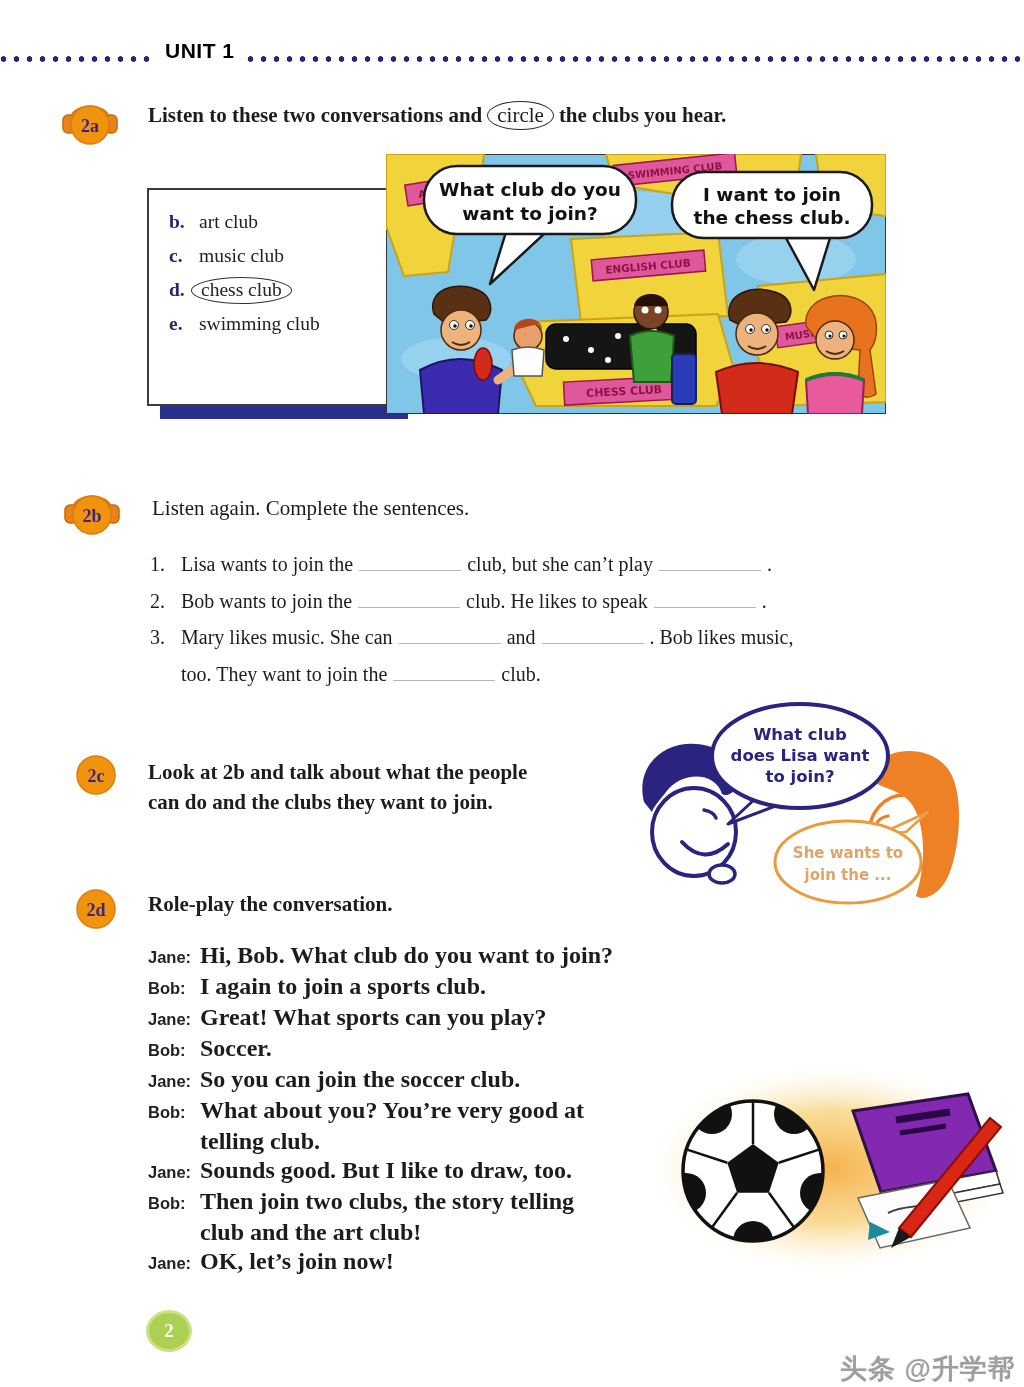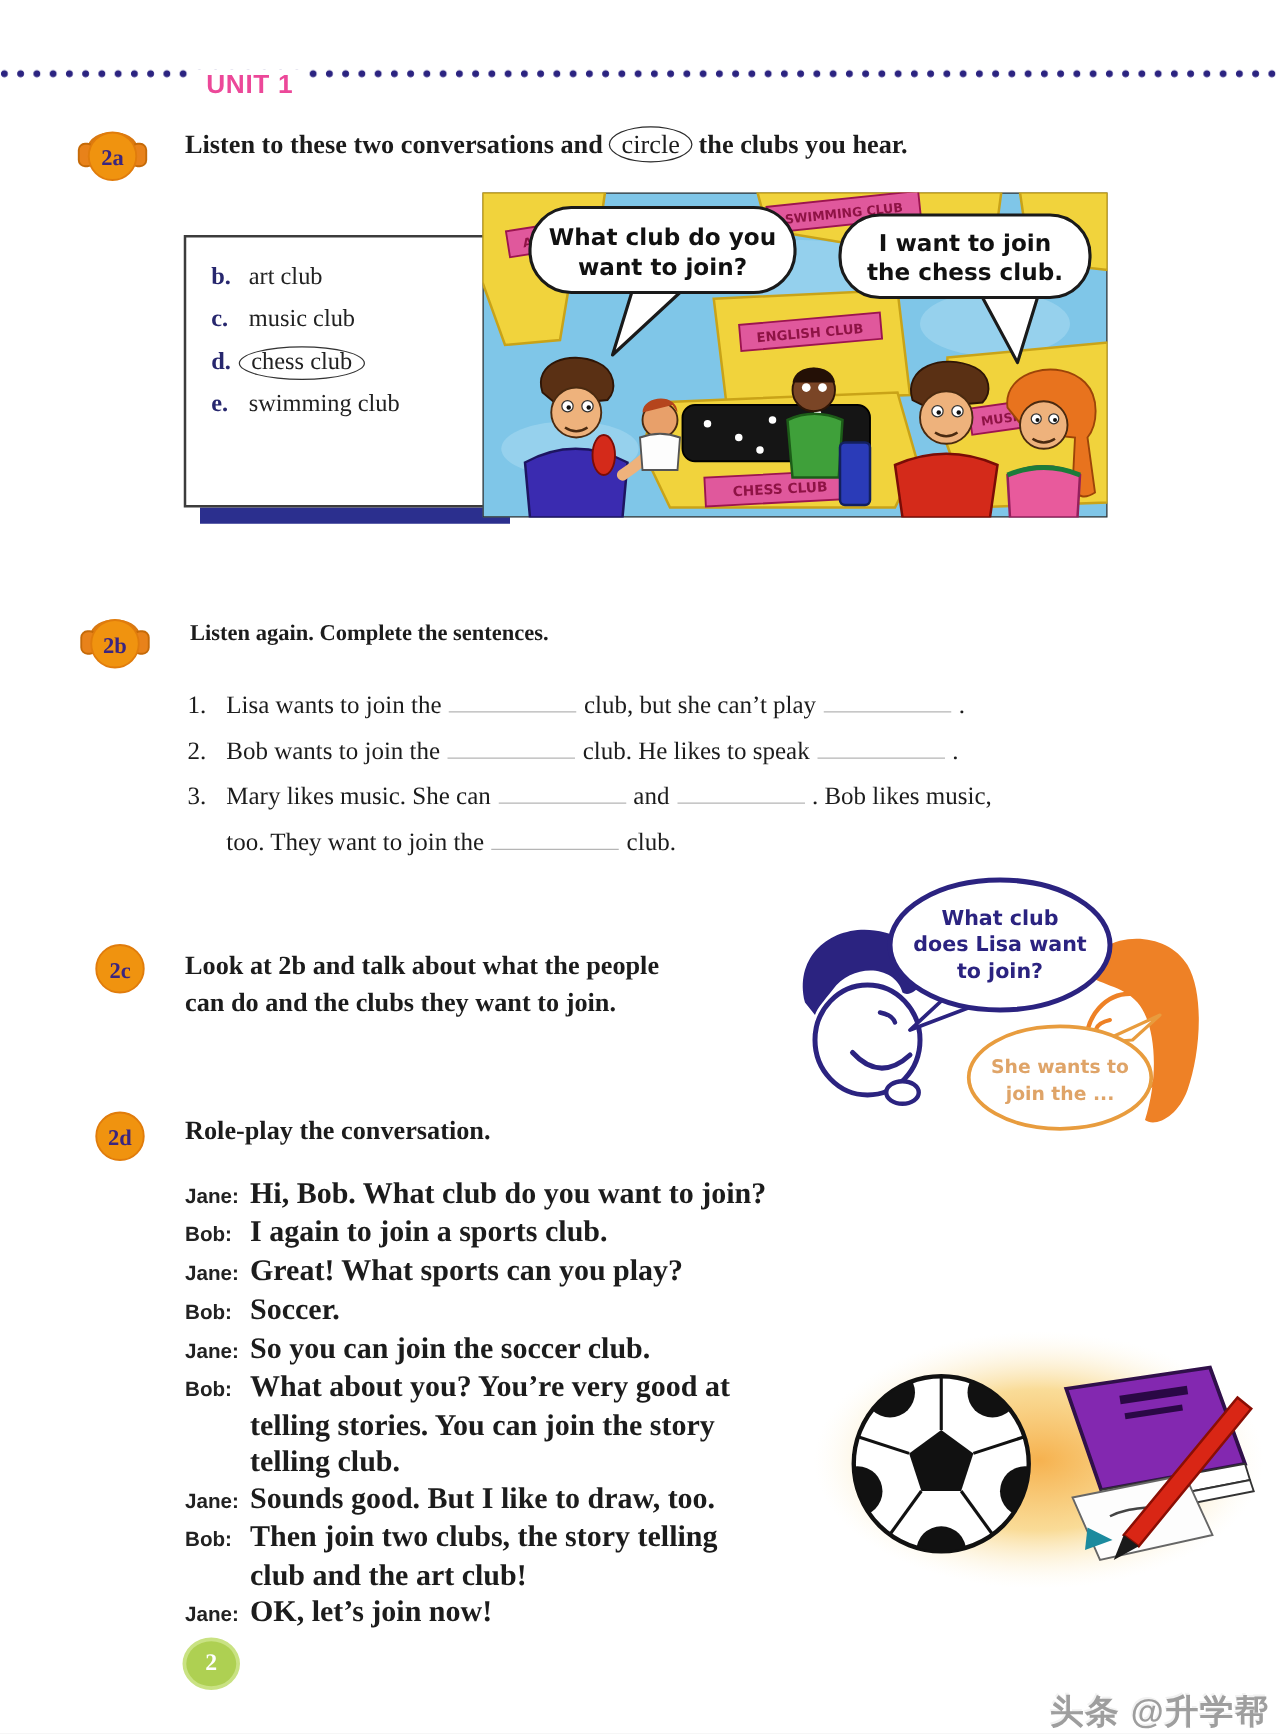--- a/index.html
+++ b/index.html
@@ -3,40 +3,40 @@
 <meta charset="utf-8">
 <style>
   html,body{margin:0;padding:0;background:#e9e9e9;}
   .page{position:relative;width:1024px;height:1387px;background:#ffffff;overflow:hidden;
         font-family:"Liberation Serif",serif;color:#1c1c1c;}
 
   
   .unit-rule{position:absolute;top:55px;left:0;width:100%;height:8px;
     background-image:radial-gradient(circle at 3.5px 4px,#2b2380 2.5px,transparent 3.1px);
     background-size:13px 8px;background-repeat:repeat-x;}
-  .unit-label{position:absolute;top:56px;left:156px;background:#fff;padding:0 9px;
-    font-family:"Liberation Sans",sans-serif;font-weight:800;font-size:21px;color:#ec4899;letter-spacing:.5px;}
+  .unit-label{position:absolute;top:39px;left:156px;background:#fff;padding:0 9px;
+    font-family:"Liberation Sans",sans-serif;font-weight:800;font-size:21px;color:#000000;letter-spacing:.5px;}
 
   
   .badge{position:absolute;}
   .badge svg{display:block;}
 
   
   .instr-2a{position:absolute;left:148px;top:103px;width:790px;font-weight:700;font-size:21px;}
   .circled-word{font-weight:400;border:1.7px solid #2a2a2a;border-radius:50%;padding:1px 9px 2px;margin:0 5px;}
   .club-box{position:absolute;left:147px;top:188px;width:224px;height:199px;background:#fff;
     border:2px solid #3c3c3c;box-shadow:13px 13px 0 0 #2b2f8e;padding:15px 0 0 20px;box-sizing:content-box;}
   .club-row{line-height:34px;font-size:19.5px;white-space:nowrap;}
   .club-letter{font-weight:700;color:#27276e;display:inline-block;width:30px;}
   .club-label{color:#222;}
   .club-label.circled{border:1.7px solid #333;border-radius:50%;padding:1px 9px 3px;margin-left:-8px;}
   .comic{position:absolute;left:386px;top:154px;width:500px;height:260px;}
 
   
-  .h-2b{position:absolute;left:152px;top:496px;font-weight:700;font-size:18px;}
+  .h-2b{position:absolute;left:152px;top:496px;font-weight:400;font-size:21px;}
   .sentences{position:absolute;left:150px;top:546px;width:820px;font-size:20px;}
   .sentence{display:flex;align-items:flex-start;}
   .sent-num{width:31px;flex:0 0 31px;line-height:36.5px;}
   .sent-body{flex:1;}
   .sent-line{line-height:36.5px;}
   .blank{display:inline-block;width:102px;border-bottom:1.6px solid #b5b5b5;height:20px;
          vertical-align:baseline;margin:0 6px;}
 
   
   .t-2c{position:absolute;left:148px;top:757px;width:478px;font-weight:700;font-size:21px;line-height:30px;}
@@ -292,24 +292,20 @@
         <span class="dlg-speaker">Bob:</span>
         <span class="dlg-text">Soccer.</span>
       </div>
       <div class="dlg-row">
         <span class="dlg-speaker">Jane:</span>
         <span class="dlg-text">So you can join the soccer club.</span>
       </div>
       <div class="dlg-row">
         <span class="dlg-speaker">Bob:</span>
         <span class="dlg-text">What about you? You’re very good at</span>
-      </div>
-      <div class="dlg-row">
-        <span class="dlg-speaker"></span>
-        <span class="dlg-text">telling stories. You can join the story</span>
       </div>
       <div class="dlg-row">
         <span class="dlg-speaker"></span>
         <span class="dlg-text">telling club.</span>
       </div>
       <div class="dlg-row">
         <span class="dlg-speaker">Jane:</span>
         <span class="dlg-text">Sounds good. But I like to draw, too.</span>
       </div>
       <div class="dlg-row">

